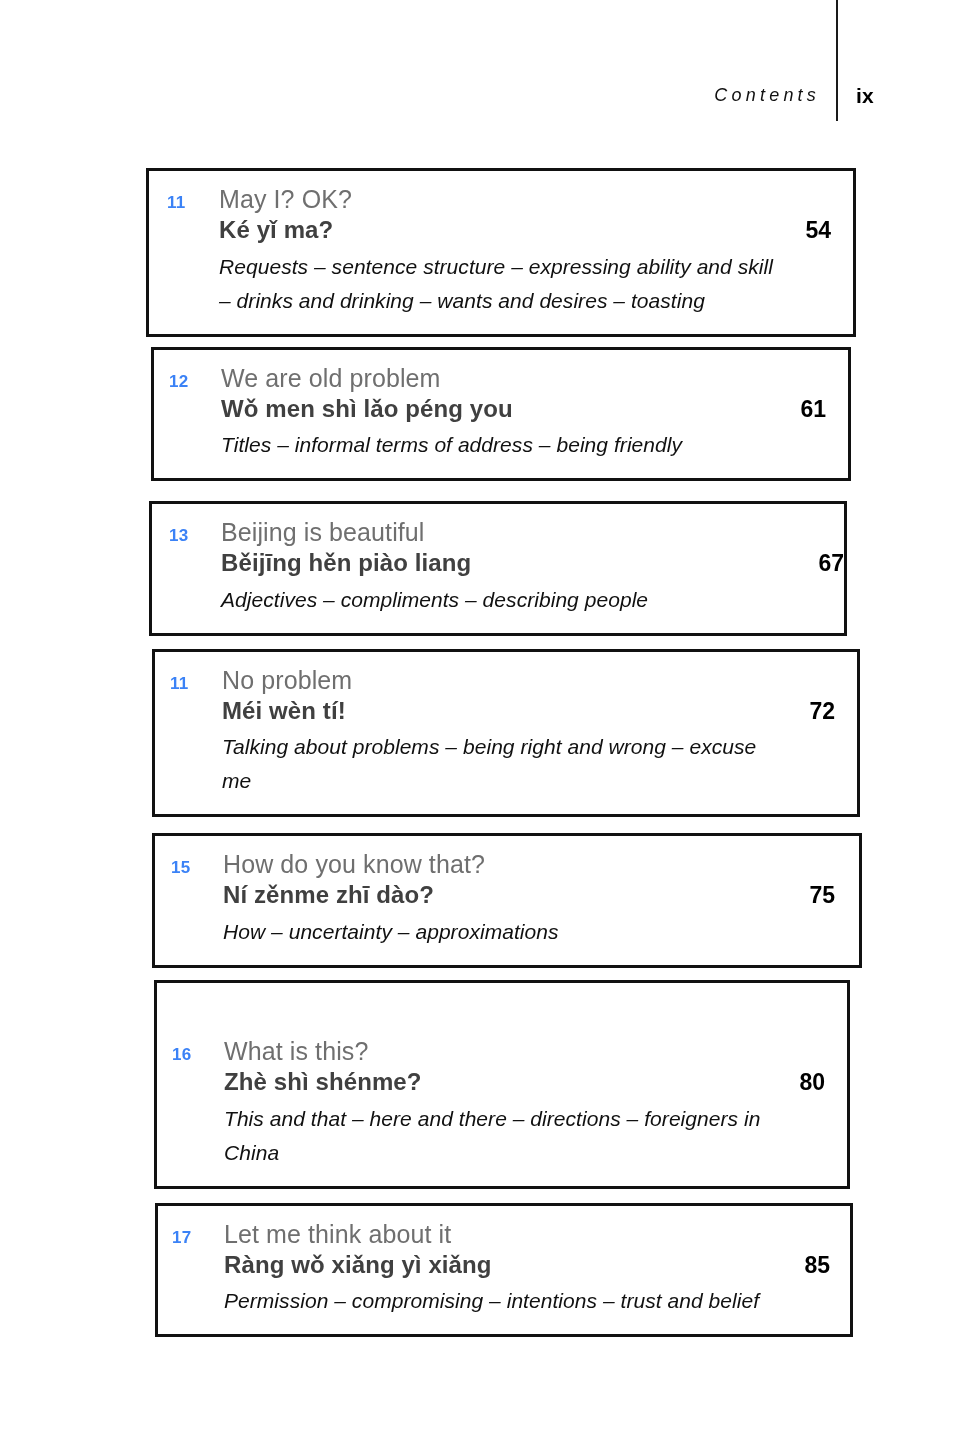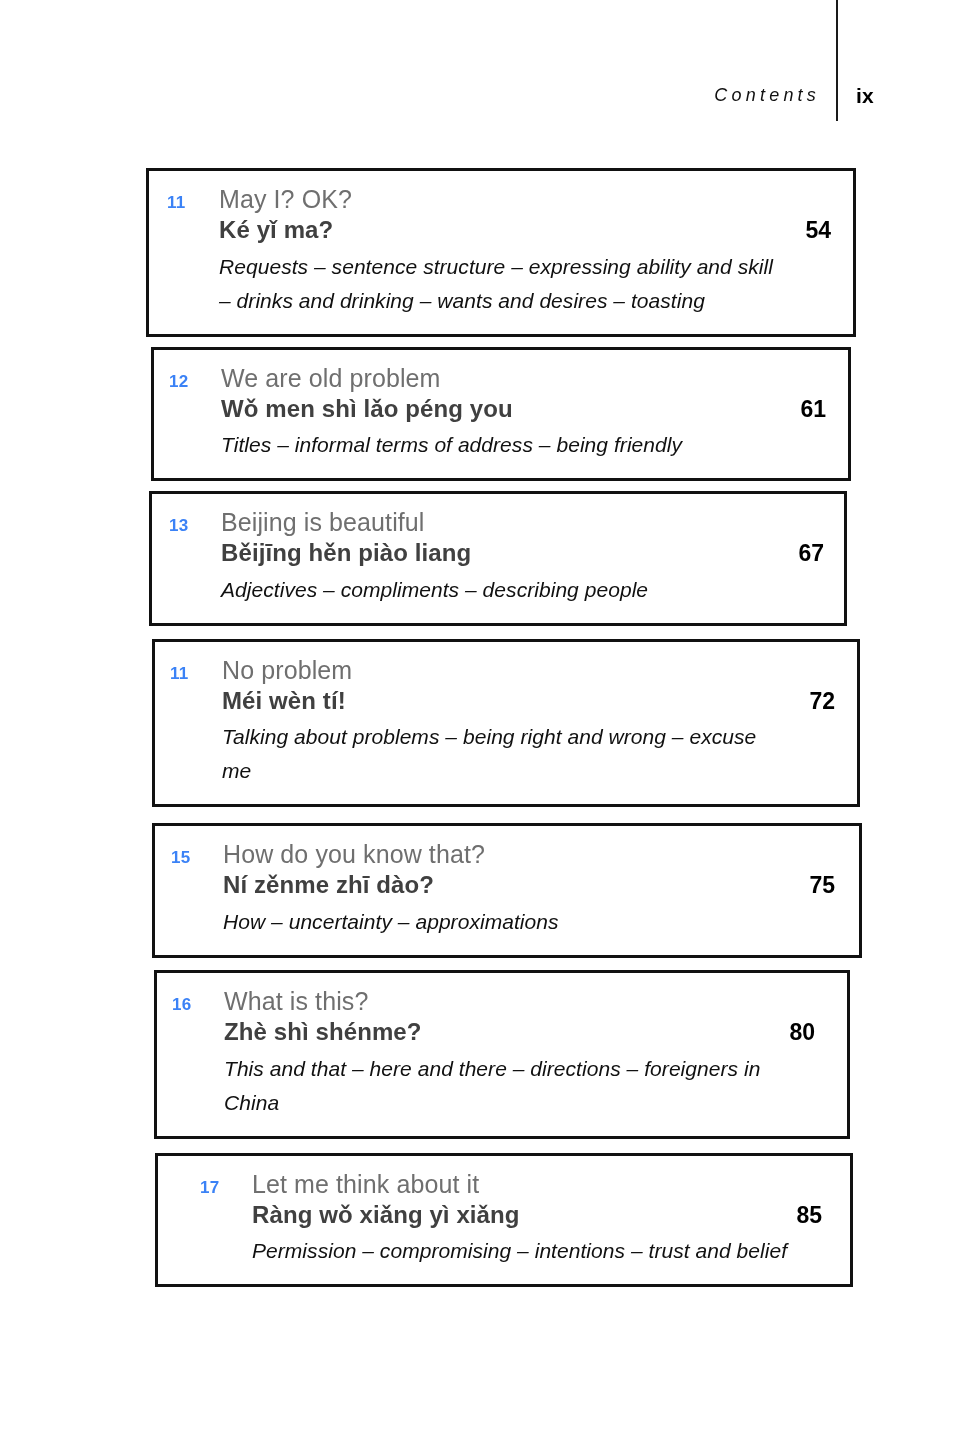--- a/index.html
+++ b/index.html
@@ -141,28 +141,28 @@
   .e11 { margin-left: 146px; width: 710px; }
   .e12 { margin-left: 151px; width: 700px; }
   .e13 { margin-left: 149px; width: 698px; }
   .e14 { margin-left: 152px; width: 708px; }
   .e15 { margin-left: 152px; width: 710px; }
   .e16 { margin-left: 154px; width: 696px; }
   .e17 { margin-left: 155px; width: 698px; }
 
   .e11 .entry-inner { padding-left: 18px; padding-right: 22px; }
   .e12 .entry-inner { padding-left: 15px; padding-right: 22px; }
-  .e13 .entry-inner { padding-left: 17px; padding-right: 20px; }
+  .e13 .entry-inner { padding-left: 17px; }
   .e14 .entry-inner { padding-left: 15px; padding-right: 22px; }
   .e15 .entry-inner { padding-left: 16px; padding-right: 24px; }
-  .e16 .entry-inner { padding-left: 15px; padding-right: 32px; }
-  .e17 .entry-inner { padding-left: 14px; padding-right: 28px; margin-left: 28px; }
+  .e16 .entry-inner { padding-left: 15px; padding-right: 22px; margin-top: 40px; }
+  .e17 .entry-inner { padding-left: 14px; padding-right: 20px; }
 
   .e11 { margin-bottom: 10px; }
-  .e12 { margin-bottom: 10px; }
+  .e12 { margin-bottom: 20px; }
   .e13 { margin-bottom: 13px; }
   .e14 { margin-bottom: 16px; }
   .e15 { margin-bottom: 12px; }
   .e16 { margin-bottom: 14px; }
 </style>
 </head>
 <body>
 
 <div class="running-head">
   <div class="rh-rule"></div>

